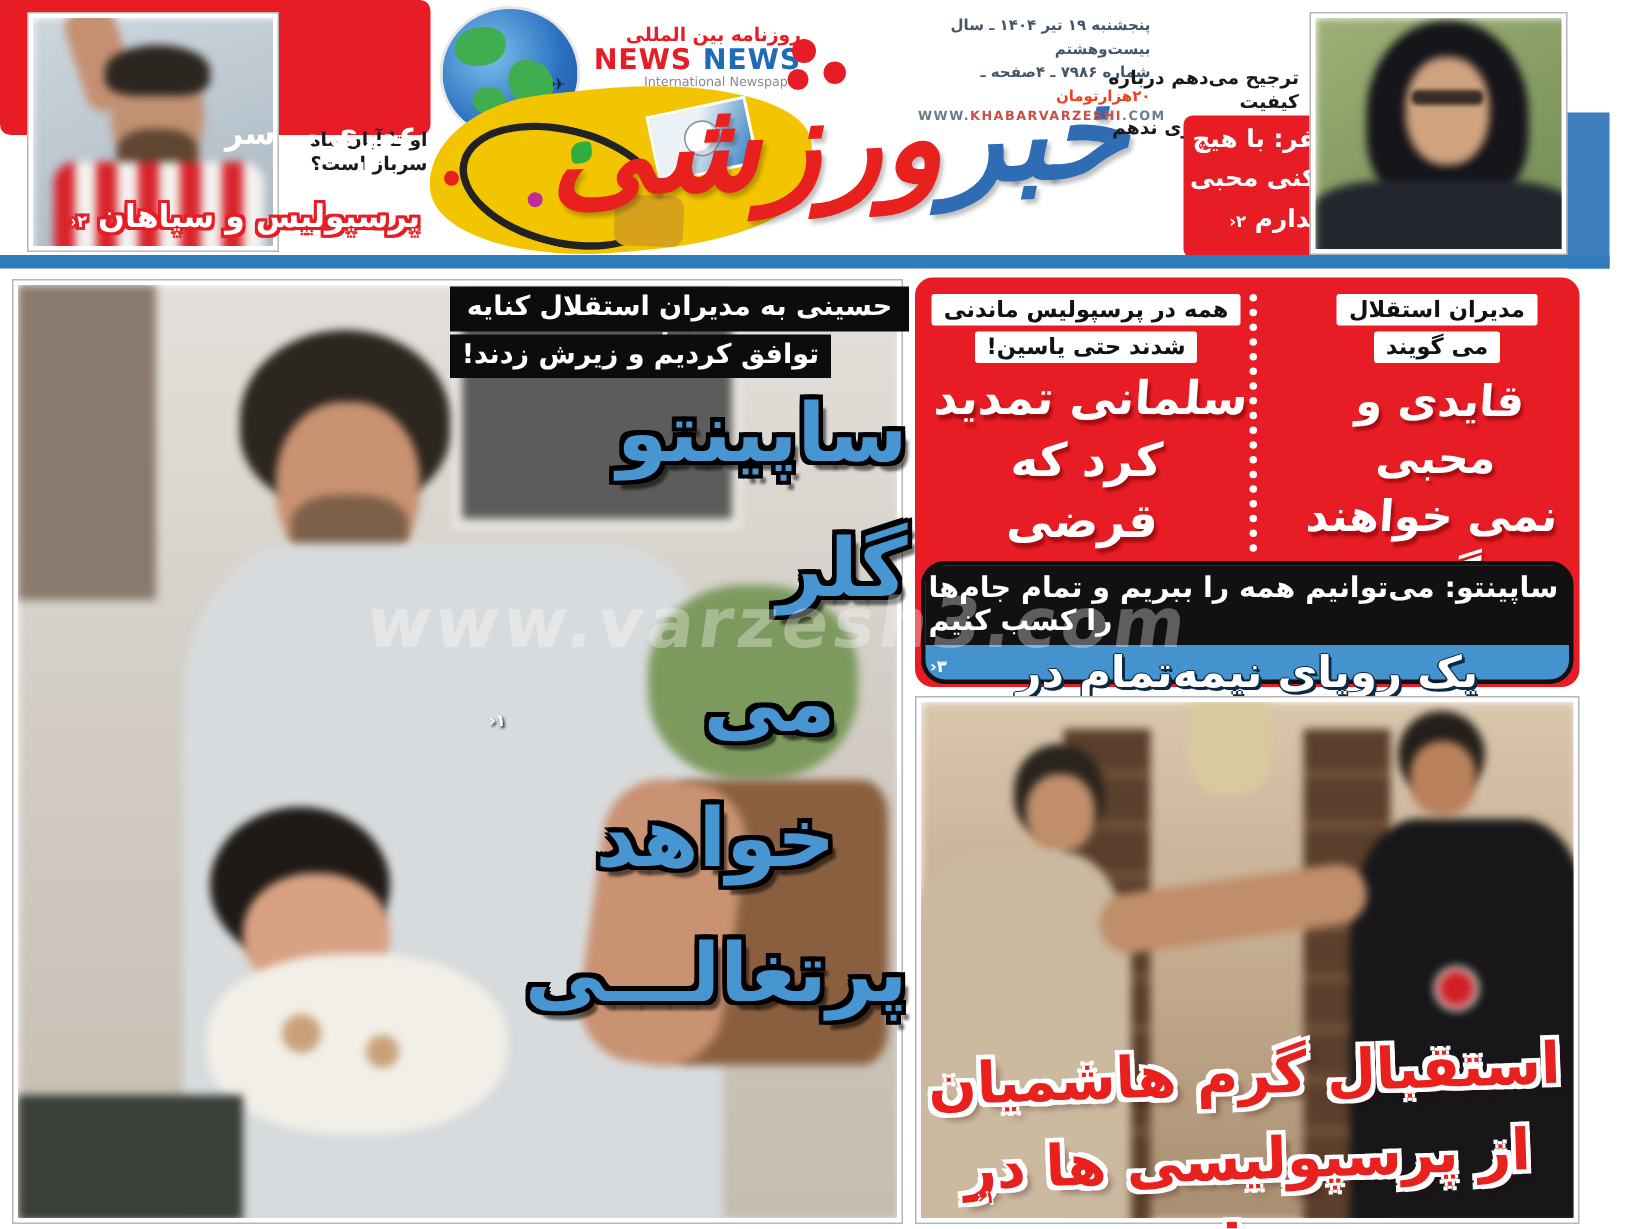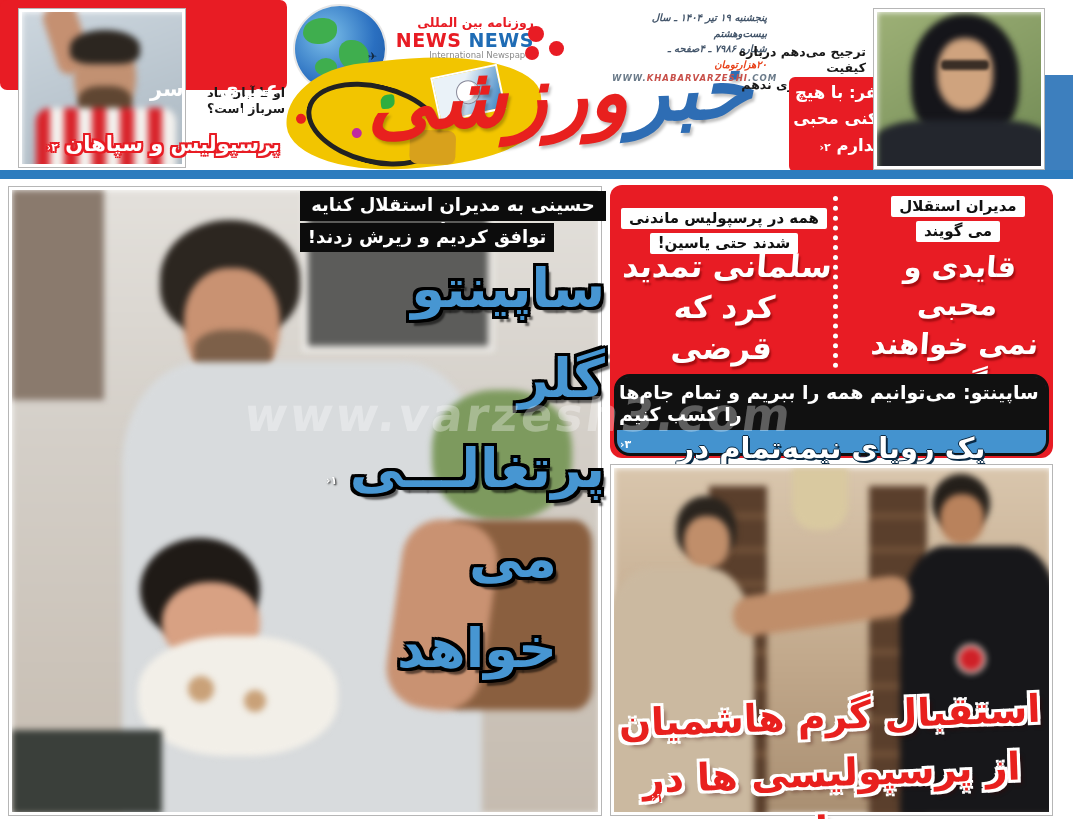--- a/index.html
+++ b/index.html
@@ -10,21 +10,21 @@
   .frame{background:#fff;border:1px solid #b6b6b6;padding:3px;box-sizing:border-box;}
   .photo{position:relative;width:100%;height:100%;overflow:hidden;}
   .photo .s{position:absolute;filter:blur(3px);}
   
   .corner{width:0;height:0;border-left:14px solid #e81c24;border-bottom:16px solid transparent;}
   .redbox{background:#e81c24;border-radius:7px;}
   .hl-left{color:#fff;font-weight:bold;text-align:right;line-height:1.32;}
   .hl-left .l3{text-shadow:-2px 0 #e81c24,2px 0 #e81c24,0 2px #e81c24,0 -2px #e81c24,
                -2px -2px #e81c24,2px 2px #e81c24,2px -2px #e81c24,-2px 2px #e81c24;}
   .kicker-sm{color:#1a1a1a;font-weight:bold;font-size:12.5px;line-height:1.3;text-align:right;}
-  .dateblock{color:#44566b;font-weight:bold;font-size:10px;line-height:1.55;font-style:italic;}
+  .dateblock{color:#44566b;font-weight:bold;font-size:10px;line-height:1.55;}
   .price{color:#e8431c;margin-left:24px;}
   .site{direction:ltr;font-size:8.5px;letter-spacing:1px;font-weight:bold;color:#6b7b8a;}
   .site .nm{color:#c8504a;}
   .logo-label{text-align:right;line-height:1.1;}
   .logo-label .fa{color:#e81c24;font-weight:bold;font-size:12.5px;}
   .logo-label .en{font-size:19px;font-weight:bold;letter-spacing:.5px;}
   .logo-label .en .sport{color:#e81c24;} .logo-label .en .news{color:#1f6cb5;}
   .logo-label .sub{color:#8a8a8a;font-size:8.5px;}
   .nameplate{font-weight:bold;font-style:italic;font-size:84px;line-height:1;letter-spacing:-3px;
              transform:rotate(-2deg);text-shadow:2px 3px 3px rgba(0,0,0,.25);white-space:nowrap;}
@@ -168,31 +168,31 @@
       <div class="s" style="left:232px;top:500px;width:22px;height:22px;background:#c9a178;border-radius:50%;"></div>
       <div class="s" style="left:0;top:540px;width:150px;height:84px;background:#3a3f3a;"></div>
     </div>
   </div>
 
   <div class="abs rtl capstrip" style="left:300px;top:191px;width:306px;height:30px;font-size:18px;">حسینی به مدیران استقلال کنایه زد:</div>
   <div class="abs rtl capstrip" style="left:300px;top:223px;width:254px;height:29px;font-size:18px;">توافق کردیم و زیرش زدند!</div>
 
   <div class="abs rtl headline" style="left:315px;top:244px;width:290px;">
     <div>ساپینتو گلر</div>
+    <div style="margin-right:48px;">می خواهد</div>
     <div>پرتغالـــی</div>
-    <div style="margin-right:48px;">می خواهد</div>
   </div>
   <div class="abs marker" style="left:326px;top:474px;color:#fff;text-shadow:1px 1px 2px #000;">۱‹</div>
 
   <div class="abs watermark" style="left:245px;top:388px;">www.varzesh3.com</div>
 
   <div class="abs redbox" style="left:610px;top:185px;width:443px;height:273px;border-radius:12px;"></div>
   <div class="abs dotline" style="left:833px;top:196px;height:172px;"></div>
 
-  <div class="abs rtl" style="left:620px;top:206px;width:208px;text-align:center;">
+  <div class="abs rtl" style="left:620px;top:194px;width:208px;text-align:center;">
     <div><span class="wkick">همه در پرسپولیس ماندنی</span></div>
     <div><span class="wkick">شدند حتی یاسین!</span></div>
   </div>
   <div class="abs rtl bigwhite" style="left:618px;top:246px;width:210px;font-size:31px;">
     <div>سلمانی تمدید</div>
     <div>کرد که قرضی</div>
     <div><span>جدا شود؟</span> <span class="marker">۲‹</span></div>
   </div>
 
   <div class="abs rtl" style="left:878px;top:194px;width:160px;text-align:center;">

